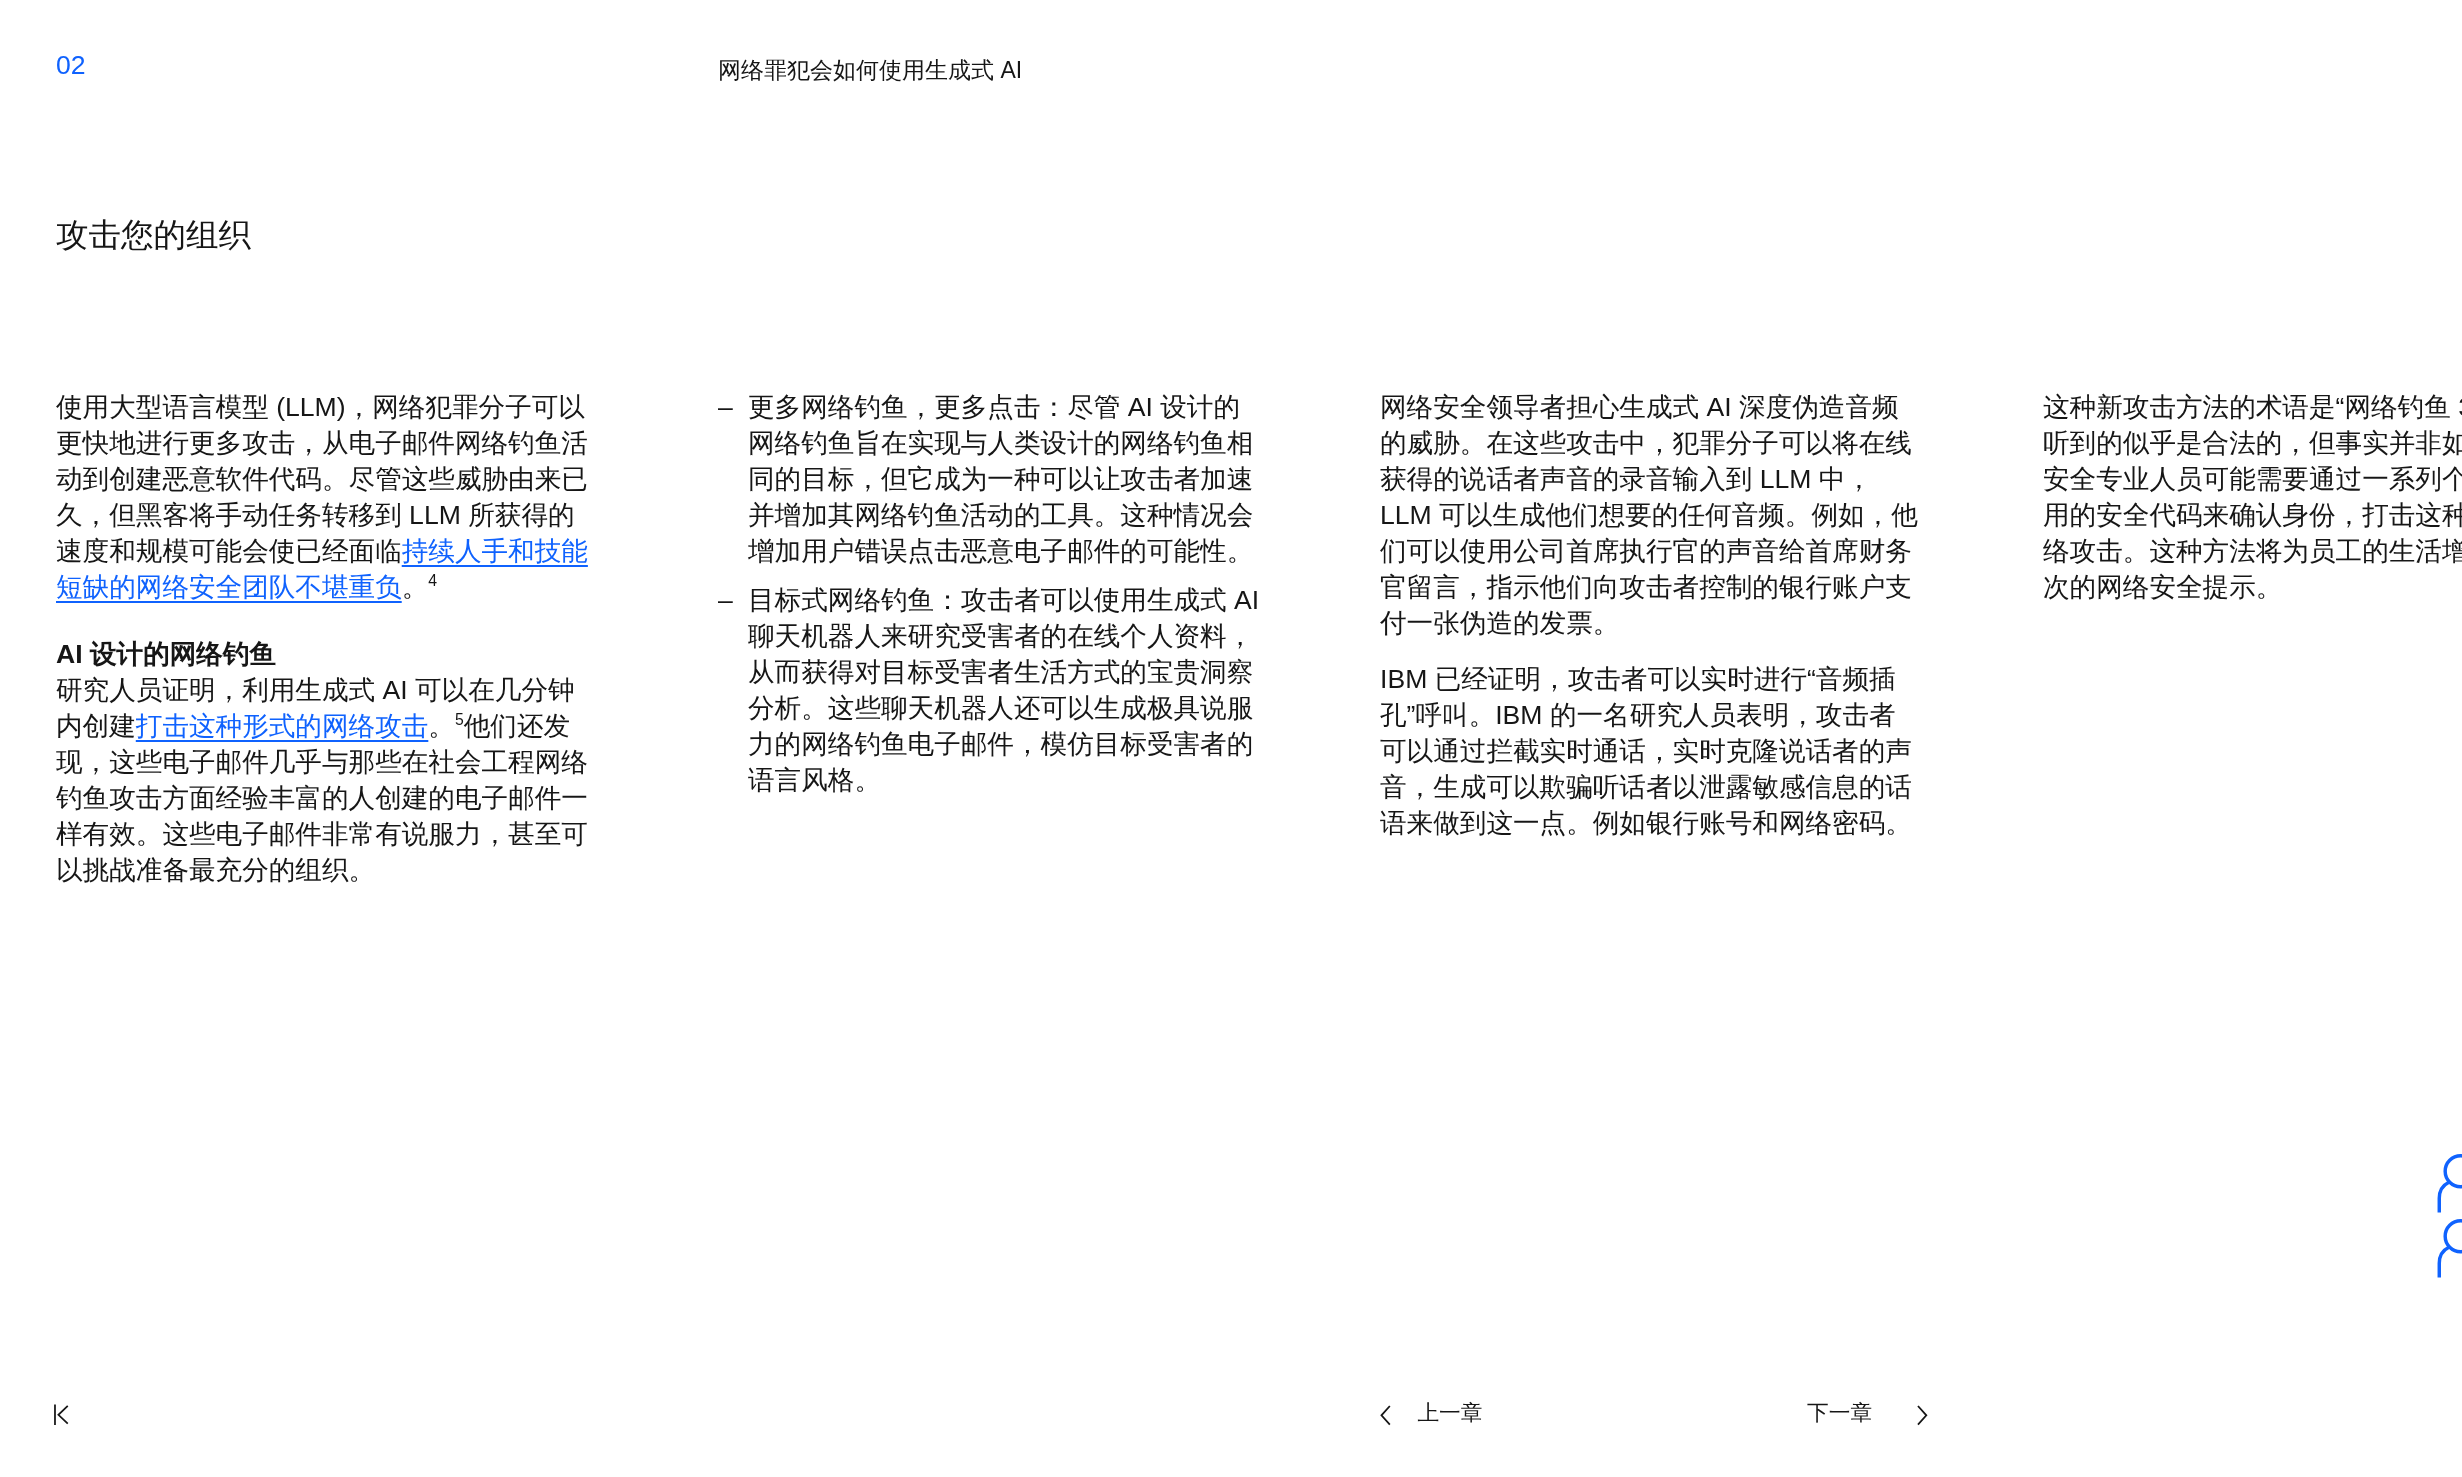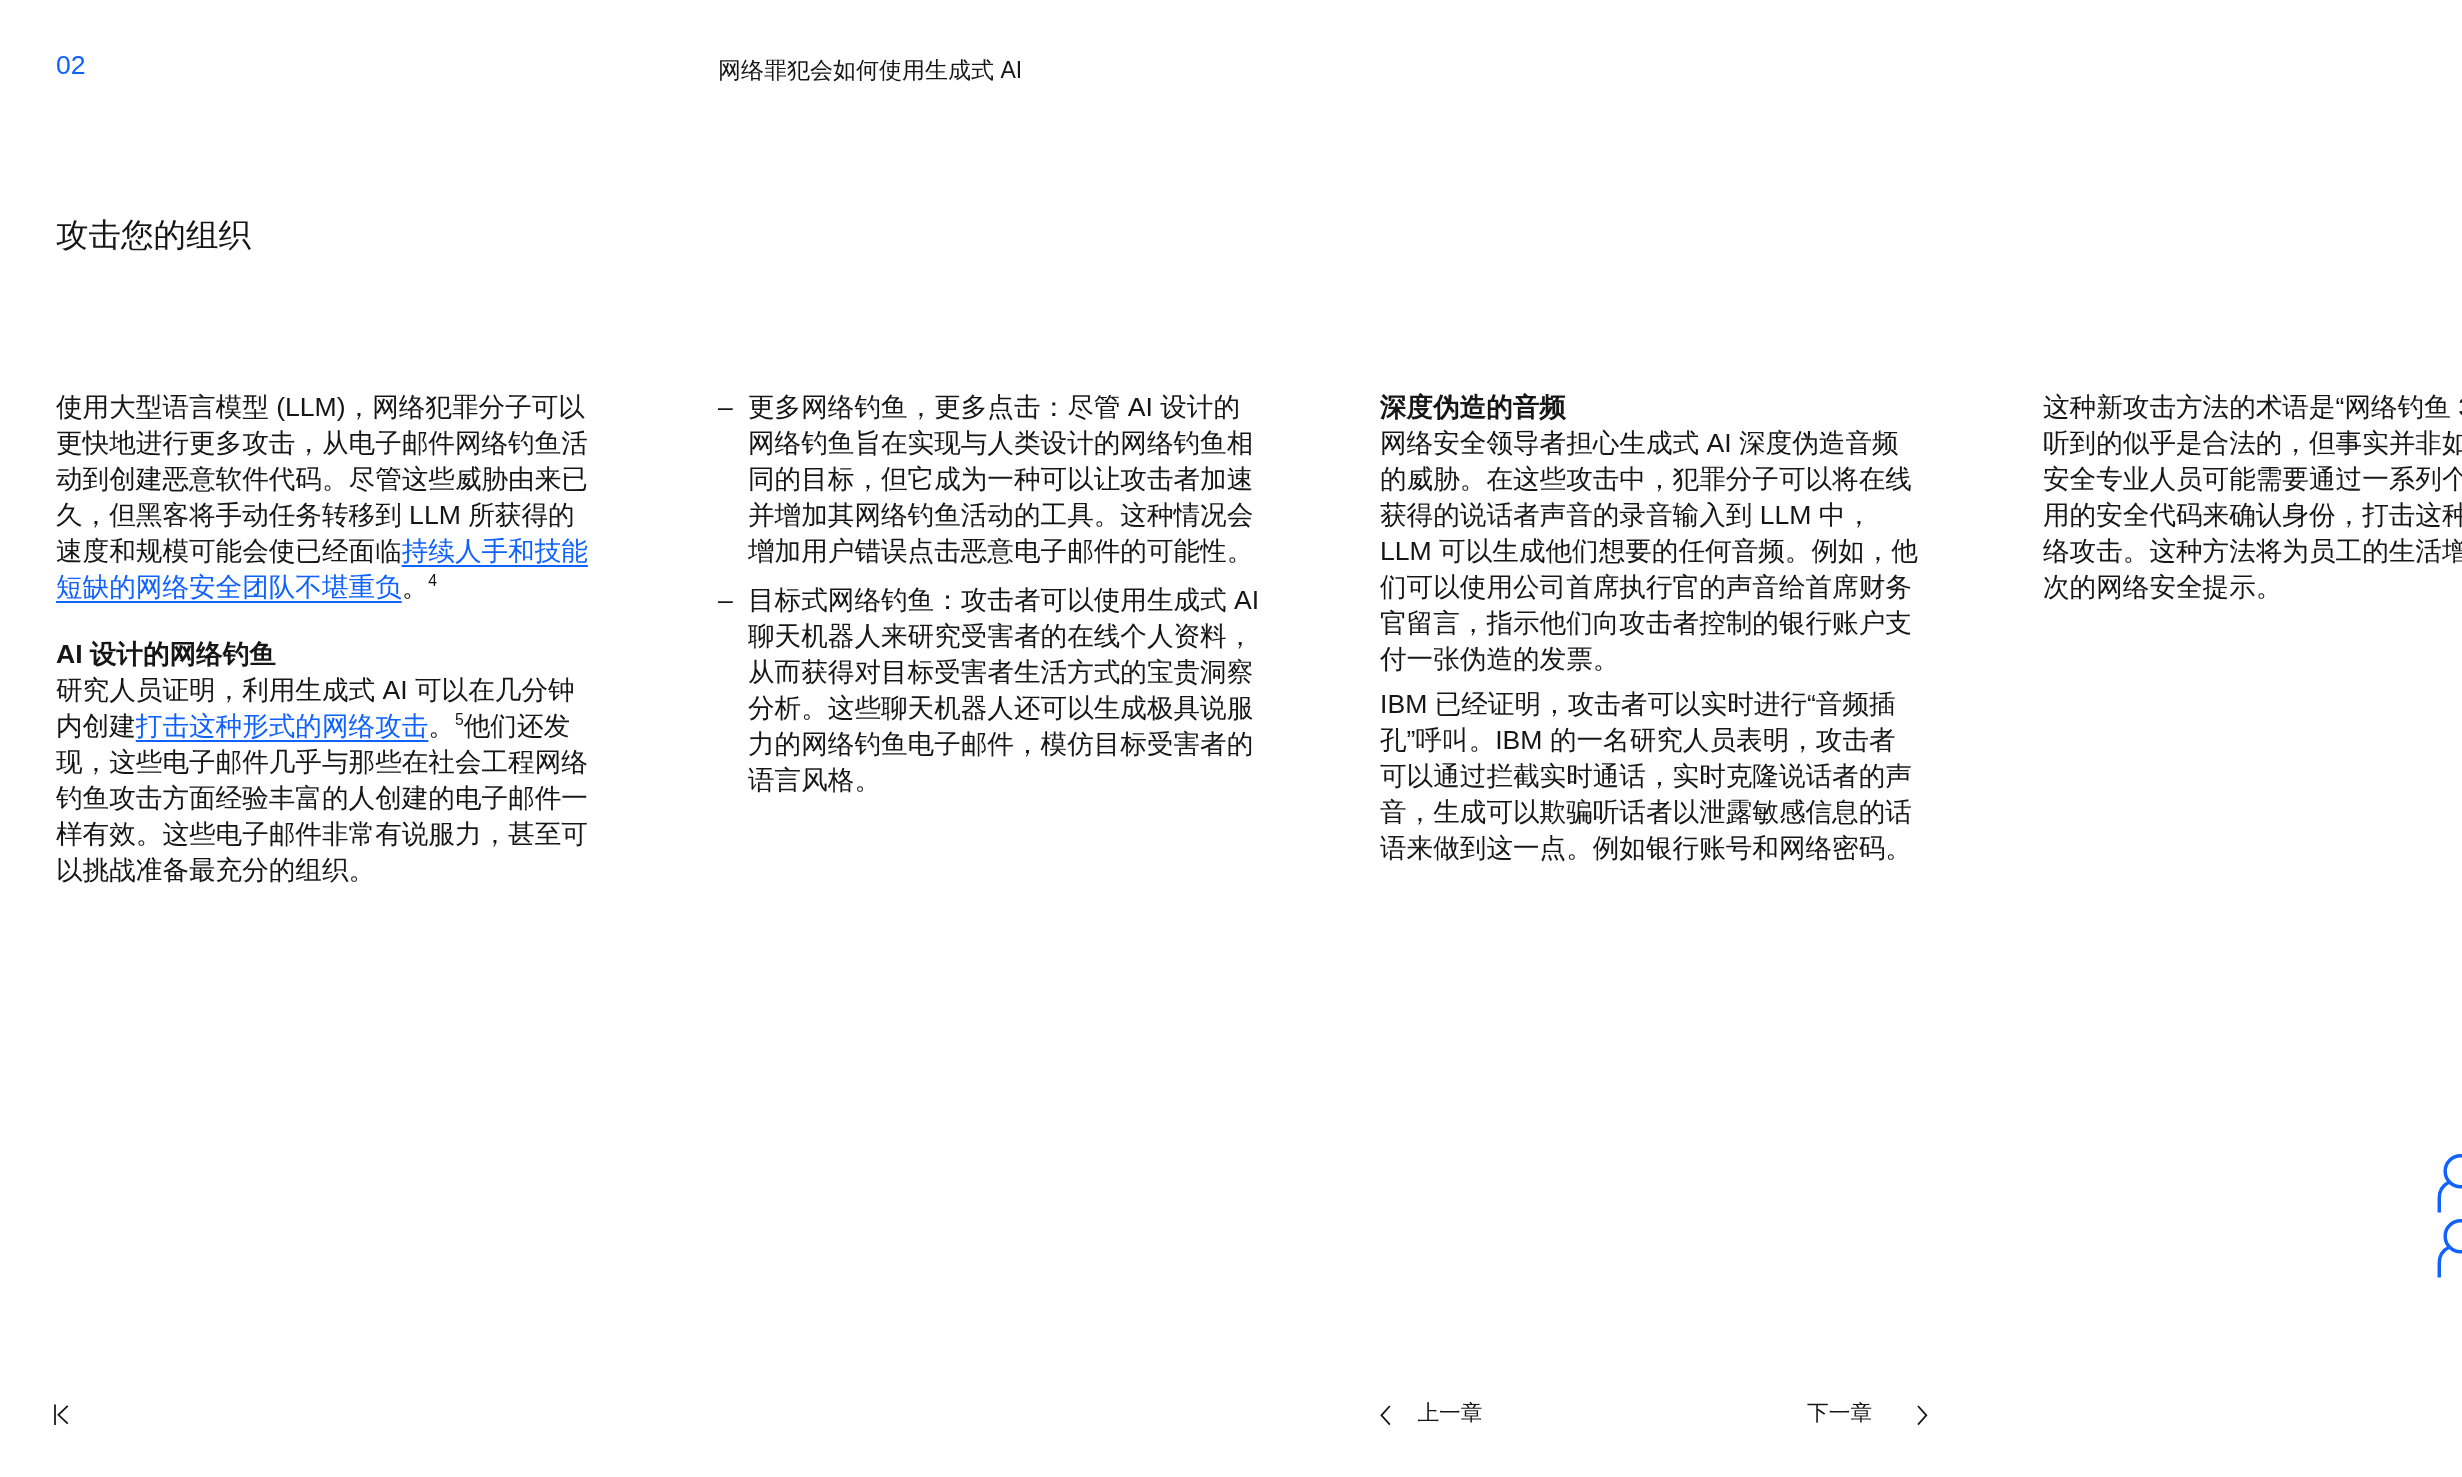--- a/index.html
+++ b/index.html
@@ -18,21 +18,21 @@
   .section-title{left:56px;top:195px;font-size:32.5px;font-weight:300;line-height:1.15;color:var(--text,#161616);}
   
   .col{top:389px;width:542px;font-size:26.6px;line-height:36px;color:var(--text,#161616);}
   .col p{margin:0;}
   .col h3{margin:0;font-size:26.6px;line-height:36px;font-weight:700;}
   .col-1{left:56px;}
   .col-2{left:718px;}
   .col-3{left:1380px;}
   .col-4{left:2043px;}
   .col-1 h3{margin-top:30.5px;}
-  .col-3 .para-2{margin-top:9px;}
+  .col-3 .para-2{margin-top:20px;}
   a.doc-link{color:var(--accent,#0f62fe);text-decoration:underline;text-decoration-thickness:2px;text-underline-offset:5.4px;cursor:pointer;}
   sup.fn{font-size:15.8px;line-height:0;vertical-align:super;}
   
   .bullet-item{position:relative;padding-left:30px;}
   .bullet-item + .bullet-item{margin-top:12.8px;}
   .bullet-dash{position:absolute;left:0;top:0;}
   .bullet-lead{font-weight:400;}
   
   .footer-item{top:1401px;height:25.6px;display:flex;align-items:flex-end;font-size:21.7px;color:var(--text,#161616);}
   .skip-btn{left:53px;}
@@ -67,21 +67,20 @@
     <span class="bullet-dash">–</span>
     <span class="bullet-lead">更多网络钓鱼，更多点击：</span><span>尽管 AI 设计的网络钓鱼旨在实现与人类设计的网络钓鱼相同的目标，但它成为一种可以让攻击者加速并增加其网络钓鱼活动的工具。这种情况会增加用户错误点击恶意电子邮件的可能性。</span>
   </div>
   <div class="bullet-item">
     <span class="bullet-dash">–</span>
     <span class="bullet-lead">目标式网络钓鱼：</span><span>攻击者可以使用生成式 AI 聊天机器人来研究受害者的在线个人资料，从而获得对目标受害者生活方式的宝贵洞察分析。这些聊天机器人还可以生成极具说服力的网络钓鱼电子邮件，模仿目标受害者的语言风格。</span>
   </div>
 </div>
 
 <div class="abs col col-3">
-  <h3>深度伪造的音频</h3>
   <p class="para-1">网络安全领导者担心生成式 AI 深度伪造音频的威胁。在这些攻击中，犯罪分子可以将在线获得的说话者声音的录音输入到 LLM 中，LLM 可以生成他们想要的任何音频。例如，他们可以使用公司首席执行官的声音给首席财务官留言，指示他们向攻击者控制的银行账户支付一张伪造的发票。</p>
   <p class="para-2">IBM 已经证明，攻击者可以实时进行“音频插孔”呼叫。IBM 的一名研究人员表明，攻击者可以通过拦截实时通话，实时克隆说话者的声音，生成可以欺骗听话者以泄露敏感信息的话语来做到这一点。例如银行账号和网络密码。</p>
 </div>
 
 <div class="abs col col-4">
   <p>这种新攻击方法的术语是“网络钓鱼 3.0”，您所听到的似乎是合法的，但事实并非如此。网络安全专业人员可能需要通过一系列个人之间使用的安全代码来确认身份，打击这种形式的网络攻击。这种方法将为员工的生活增加更多层次的网络安全提示。</p>
 </div>
 
 <svg class="abs people-ico" width="138" height="131" viewBox="0 0 280 266">
   <g>

